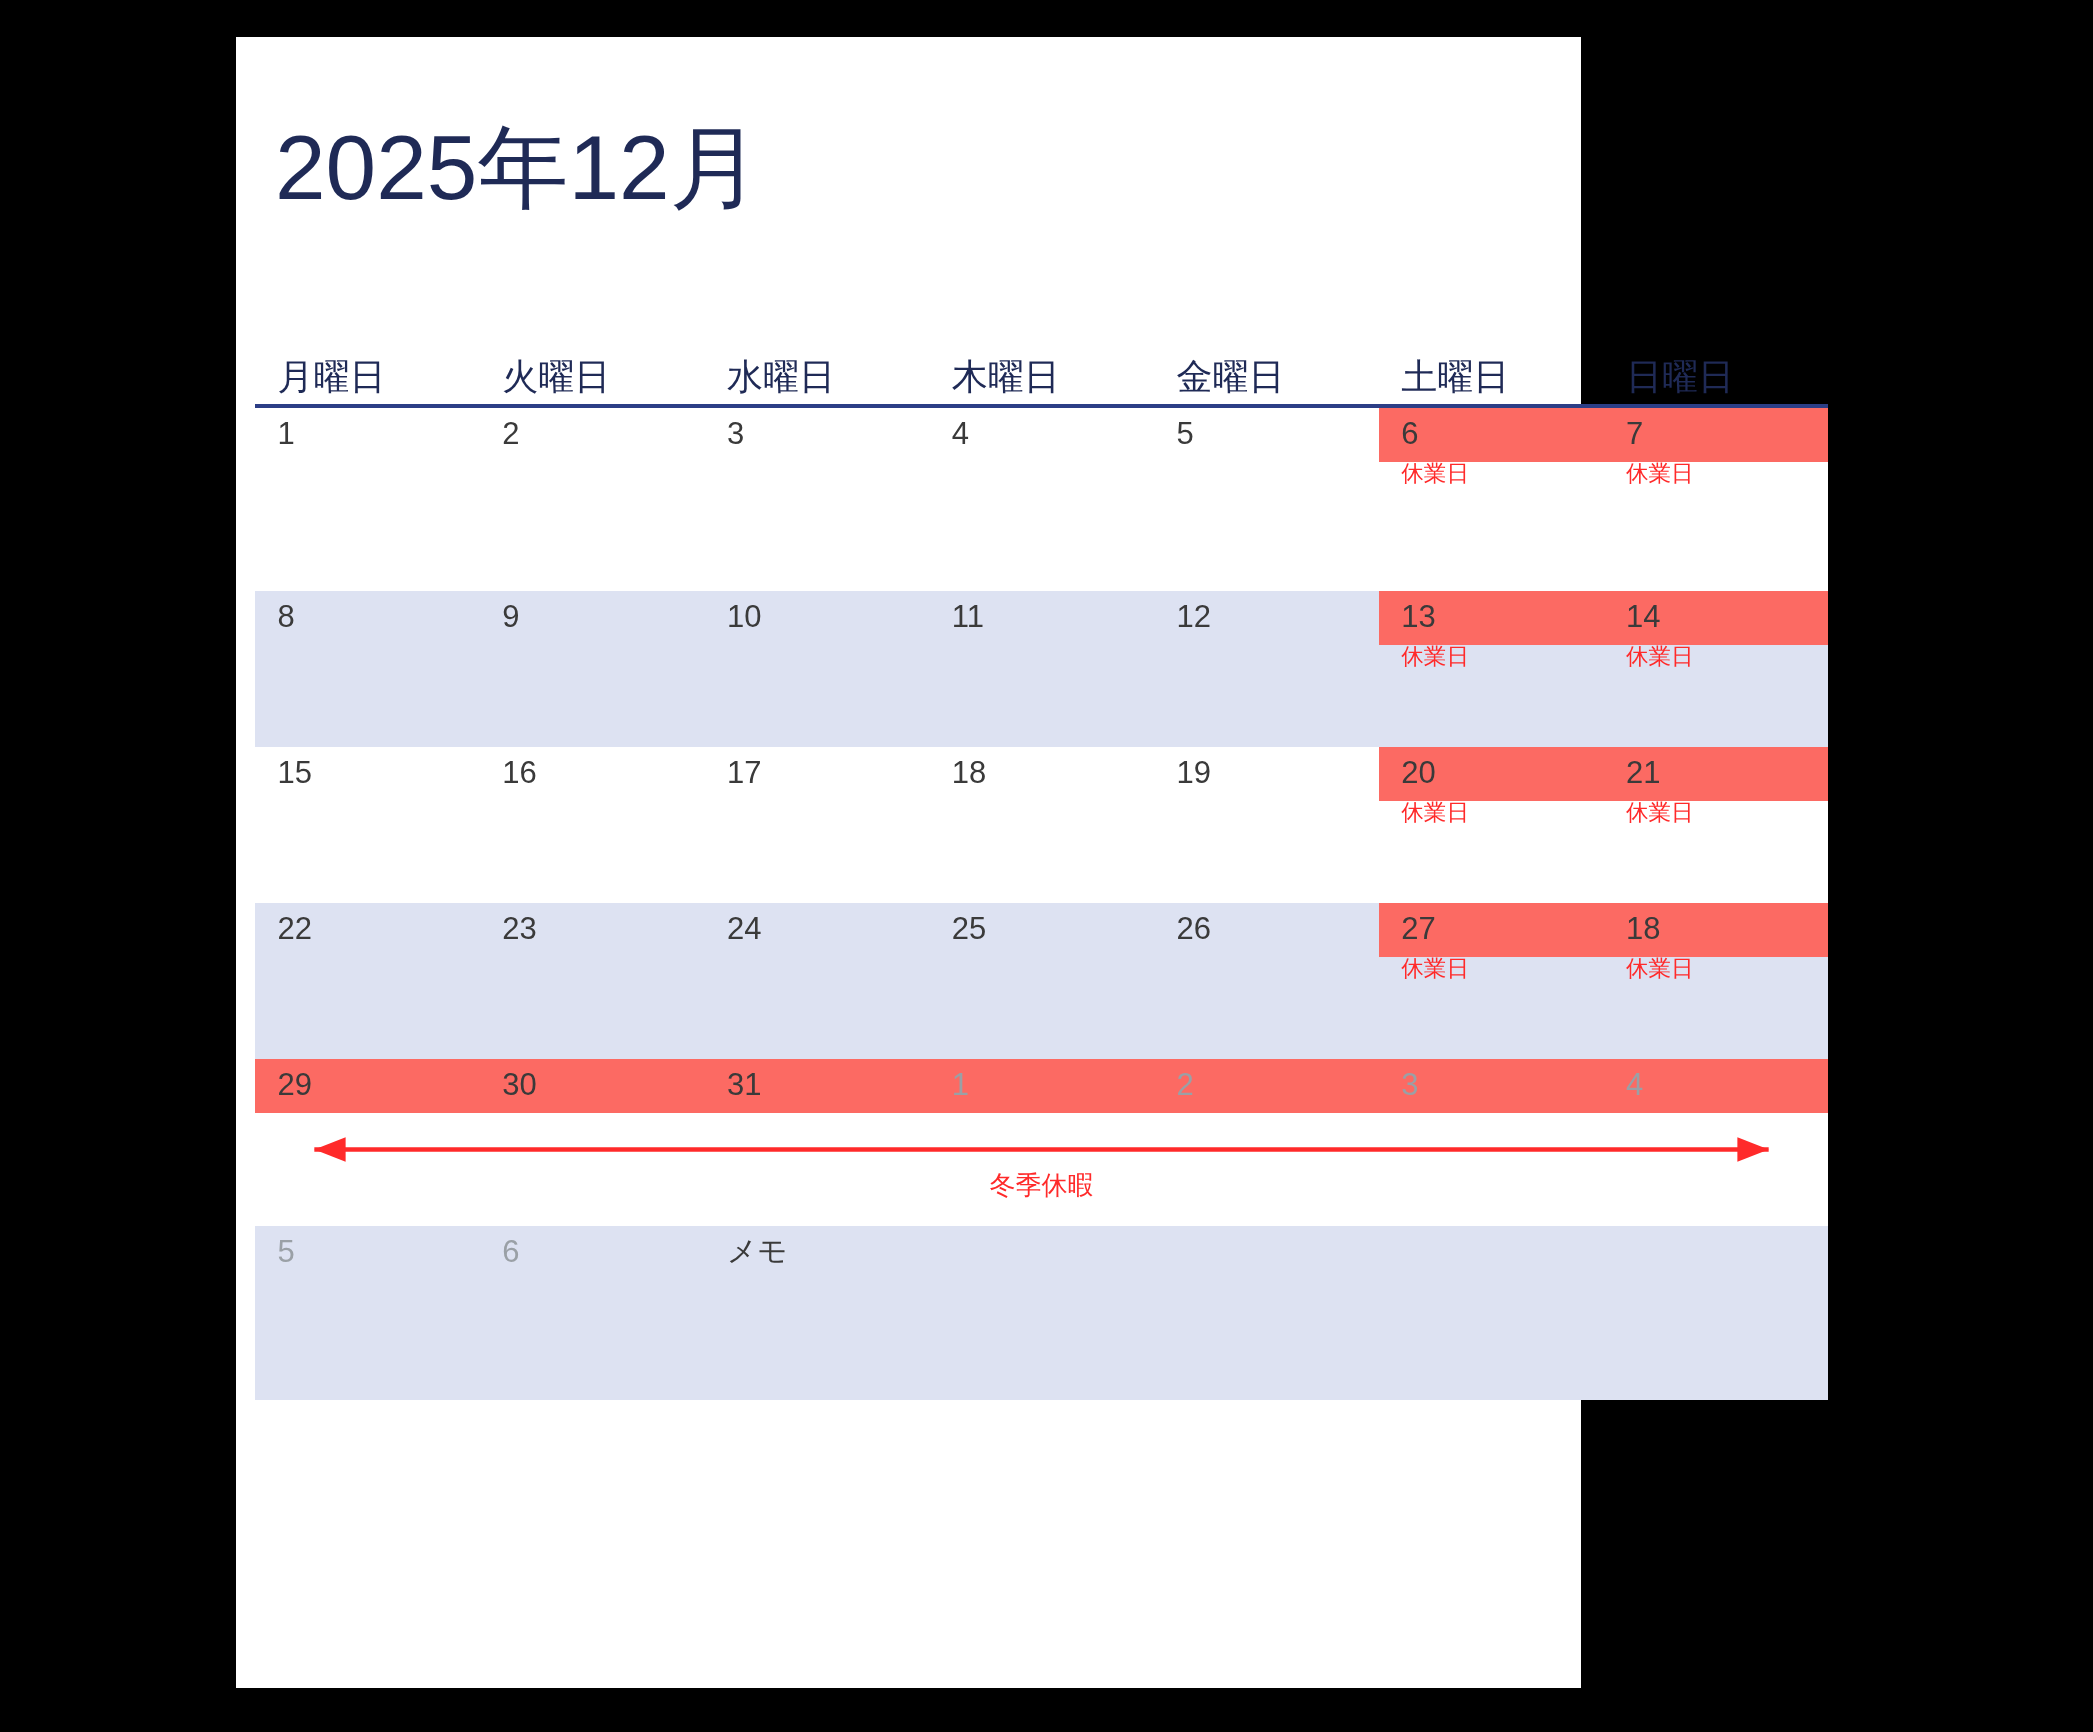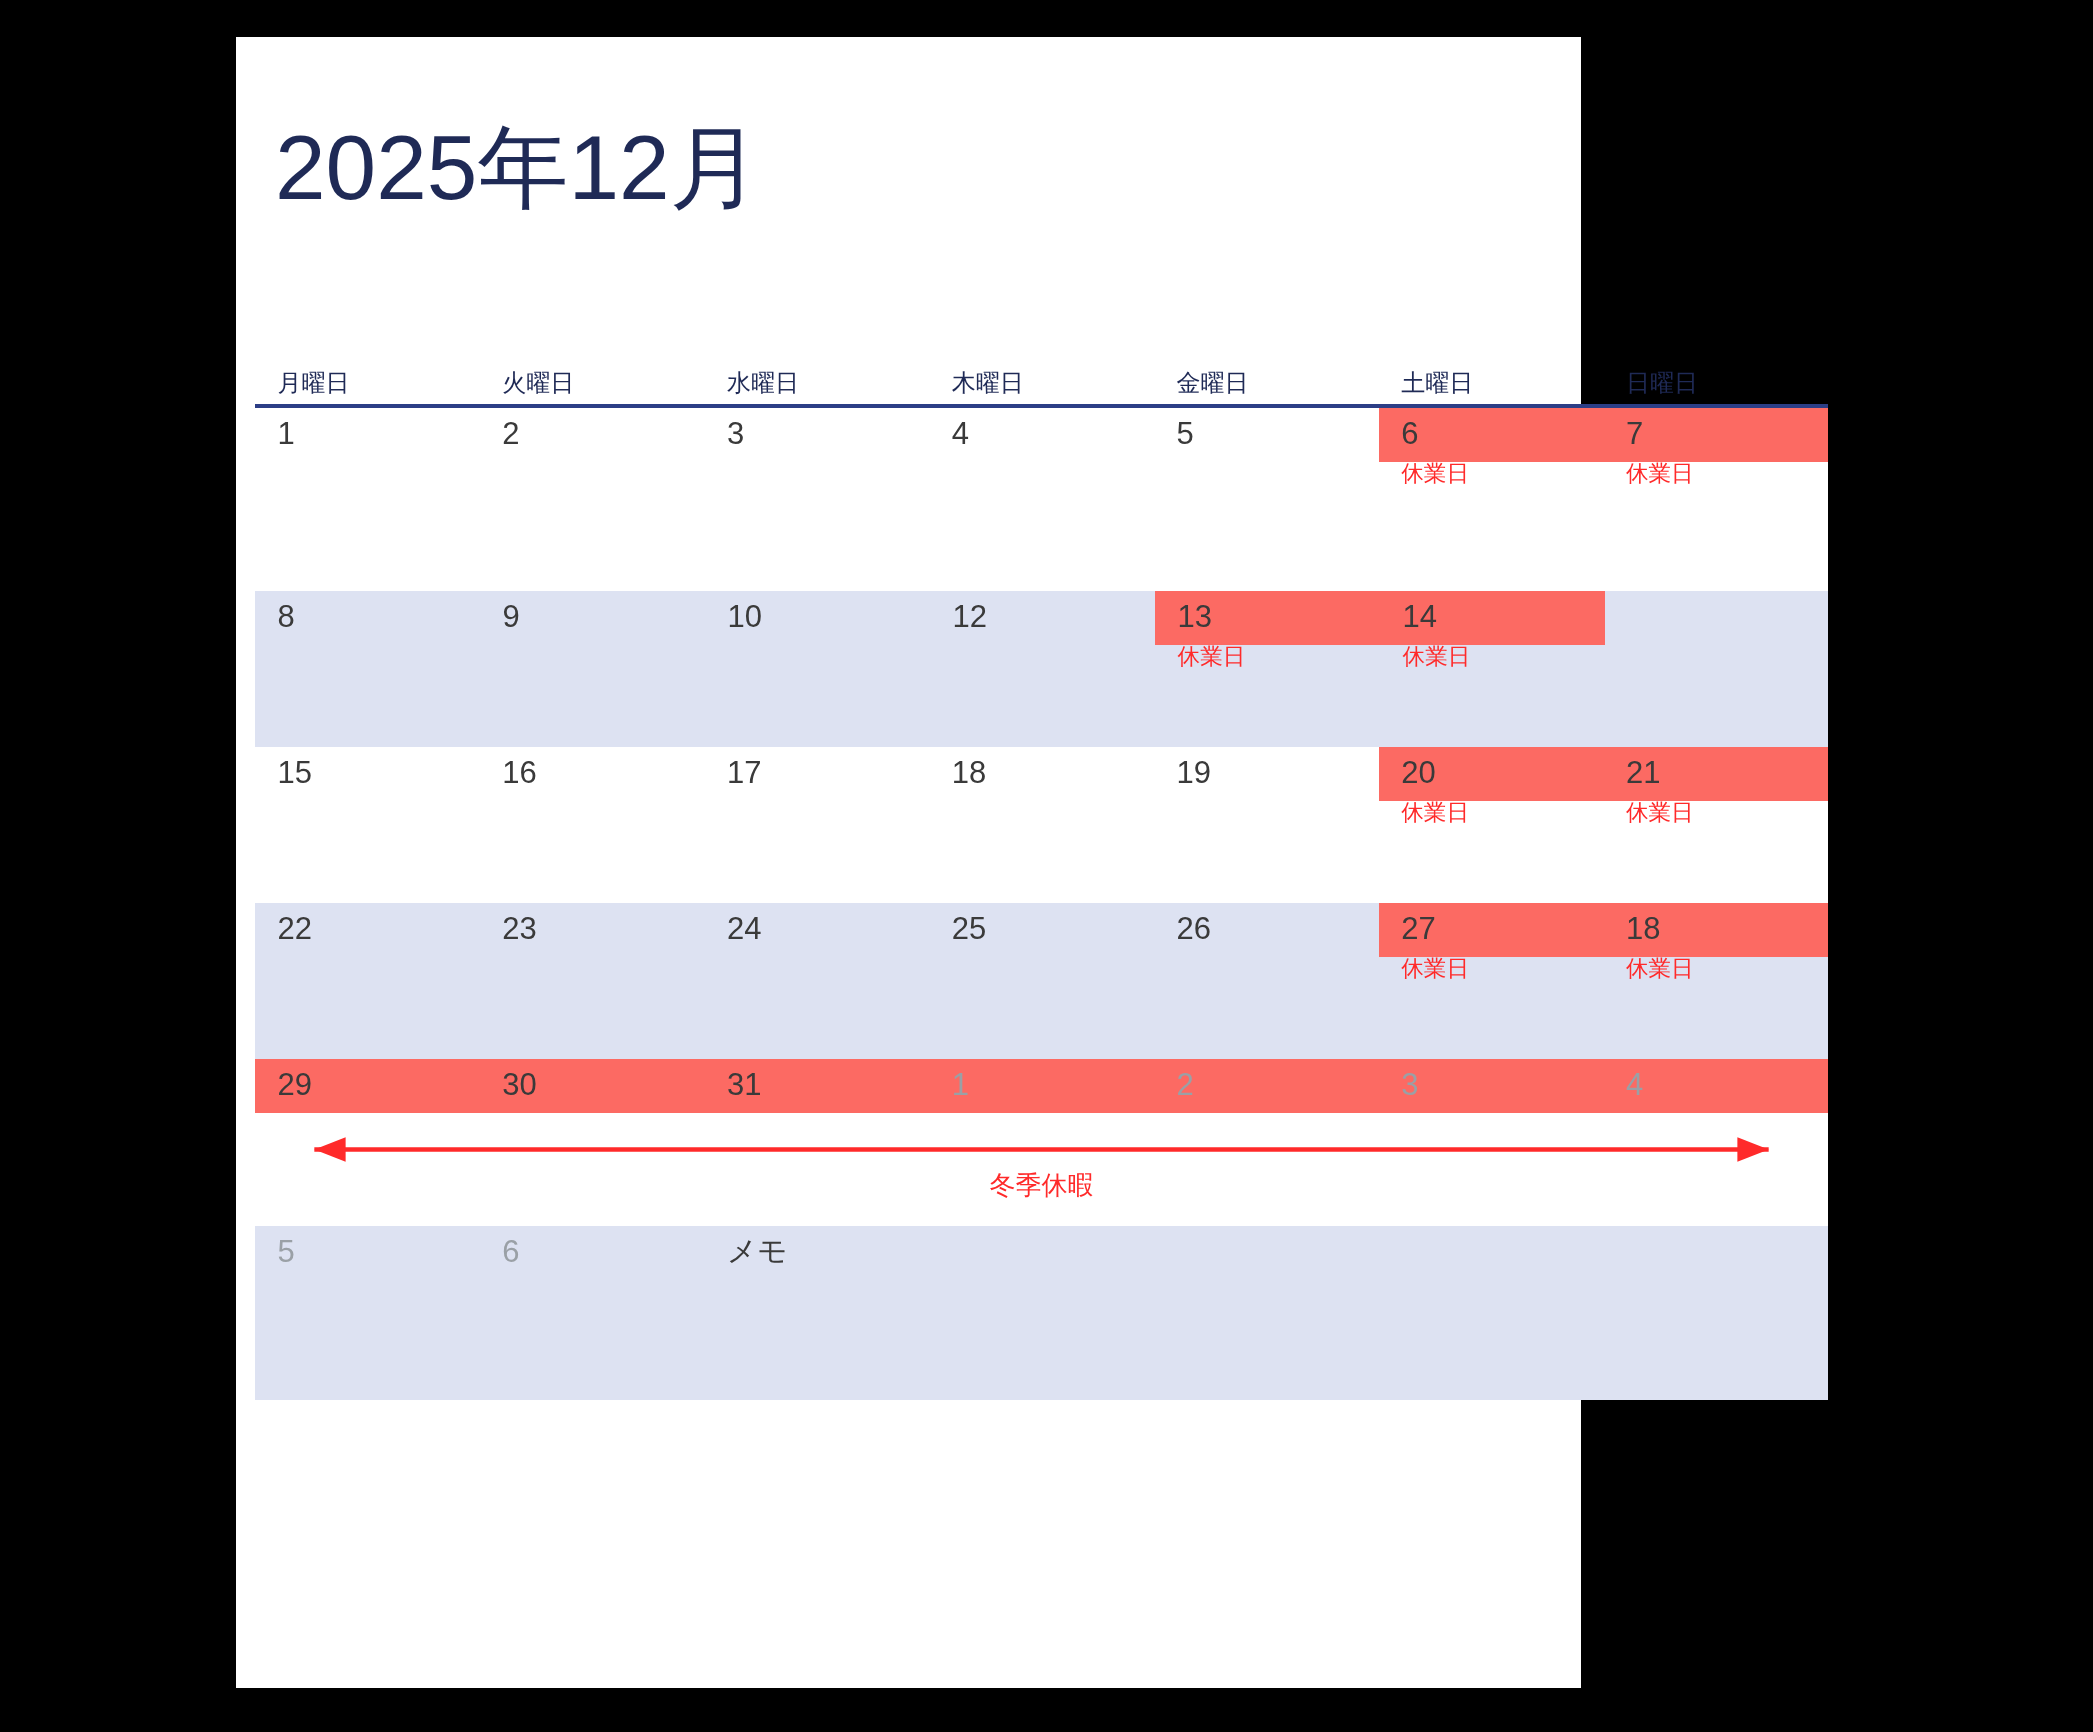--- a/index.html
+++ b/index.html
@@ -44,21 +44,21 @@
     width: 1573px;
   }
   .dow-row {
     display: flex;
     width: 1573px;
     height: 54px;
     align-items: flex-end;
   }
   .dow {
     width: 225px;
-    font-size: 24px;
+    font-size: 36px;
     color: #1f2a56;
     padding-left: 22.6px;
     box-sizing: border-box;
     line-height: 1.0;
     padding-bottom: 8.7px;
   }
   .hline {
     width: 1573px;
     height: 3.5px;
     background: #2c3e86;
@@ -202,20 +202,23 @@
         <div class="cell">
           <div class="daynum">8</div>
         </div>
         <div class="cell">
           <div class="daynum">9</div>
         </div>
         <div class="cell">
           <div class="daynum">10</div>
         </div>
         <div class="cell">
+          <div class="daynum">11</div>
+        </div>
+        <div class="cell">
           <div class="daynum">12</div>
         </div>
         <div class="cell">
           <div class="hl"></div>
           <div class="daynum">13</div>
           <div class="evt">休業日</div>
         </div>
         <div class="cell">
           <div class="hl"></div>
           <div class="daynum">14</div>

